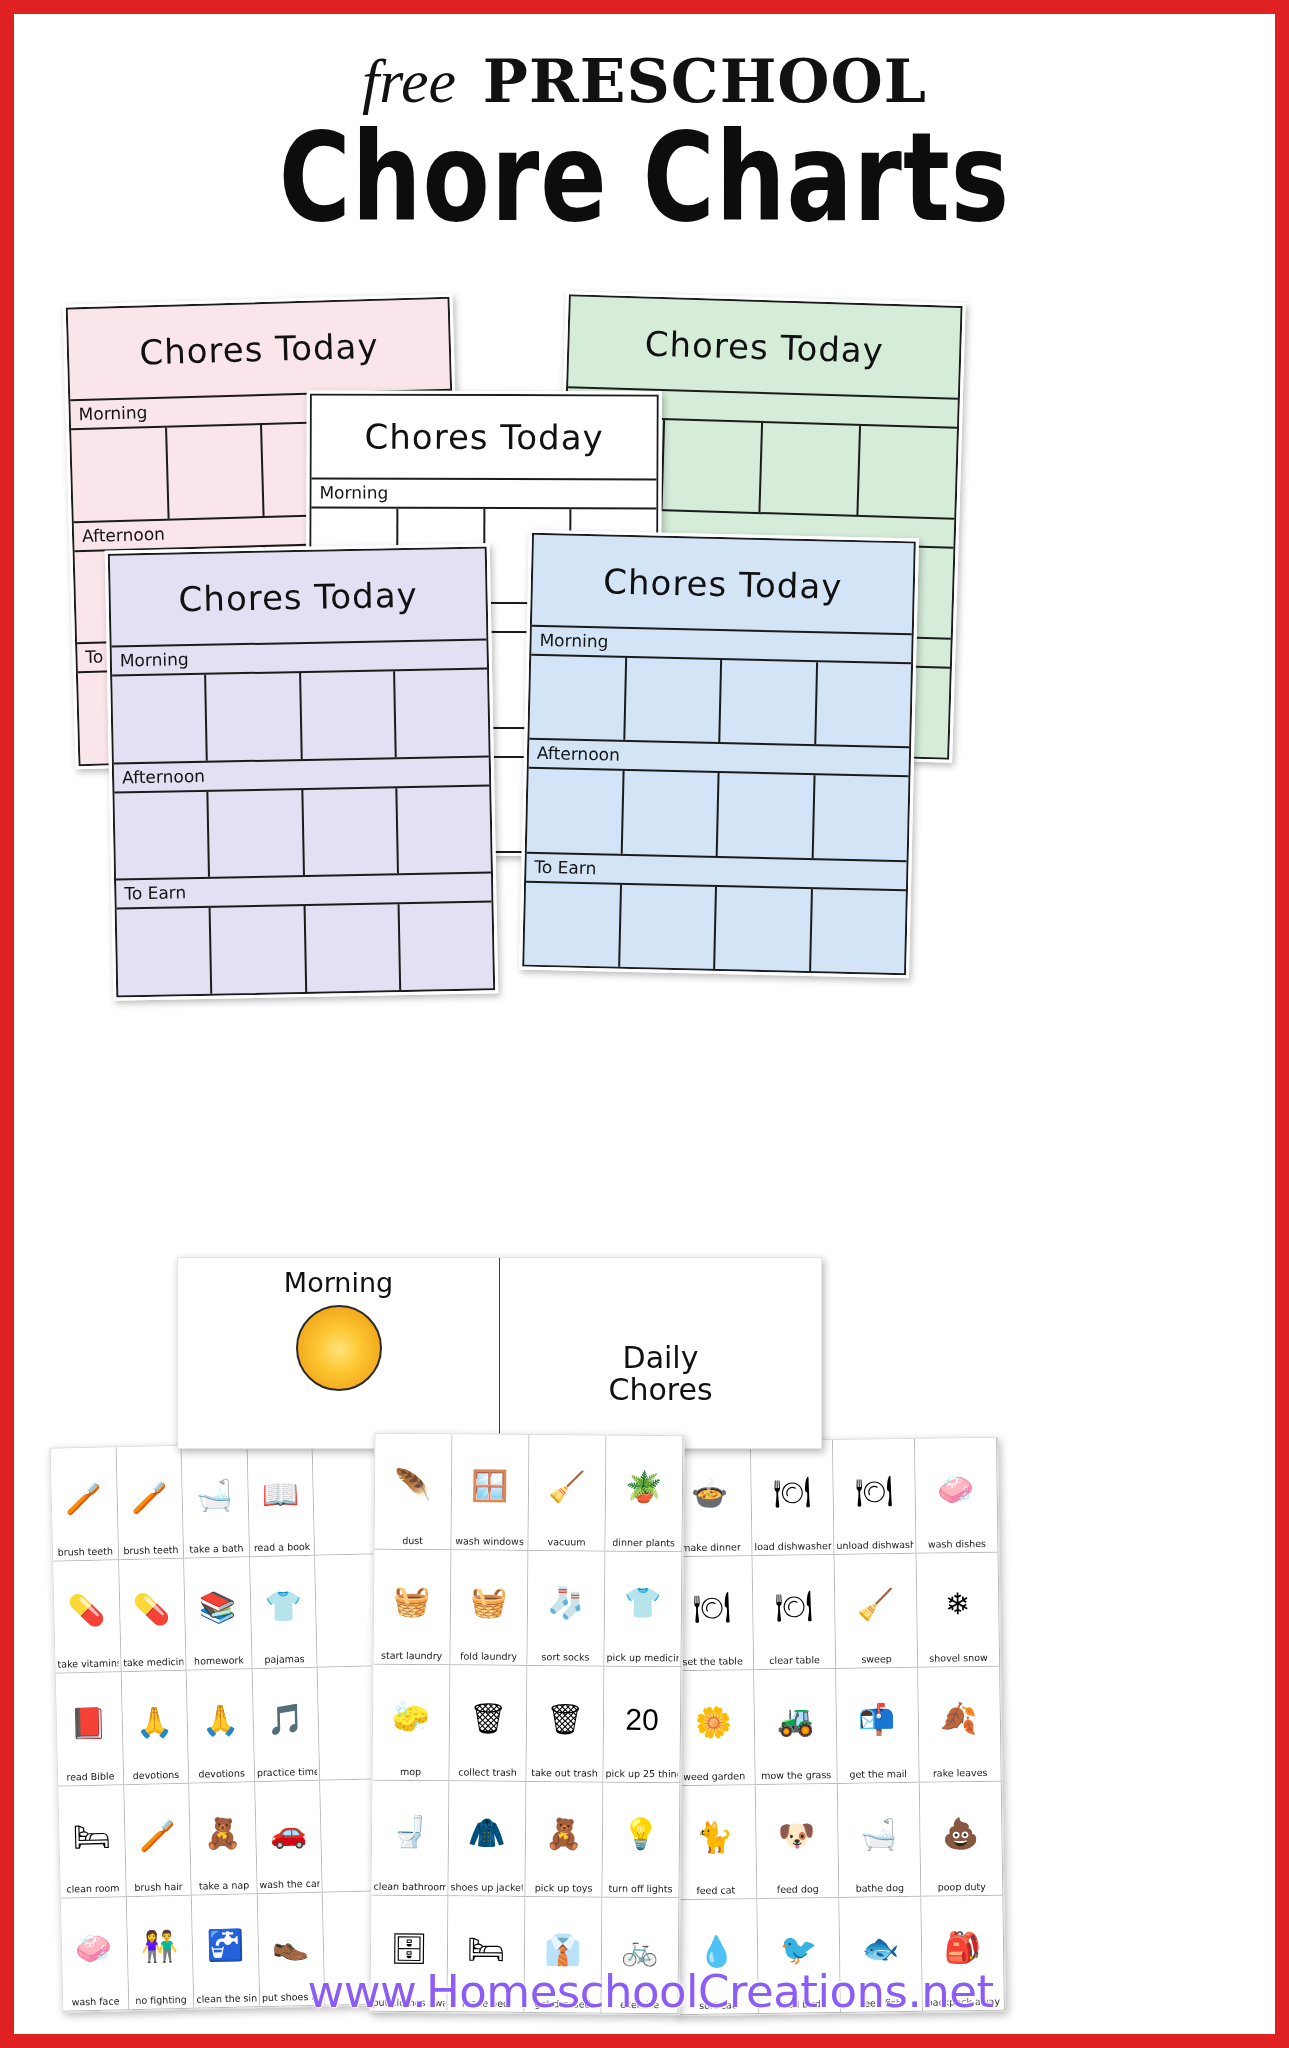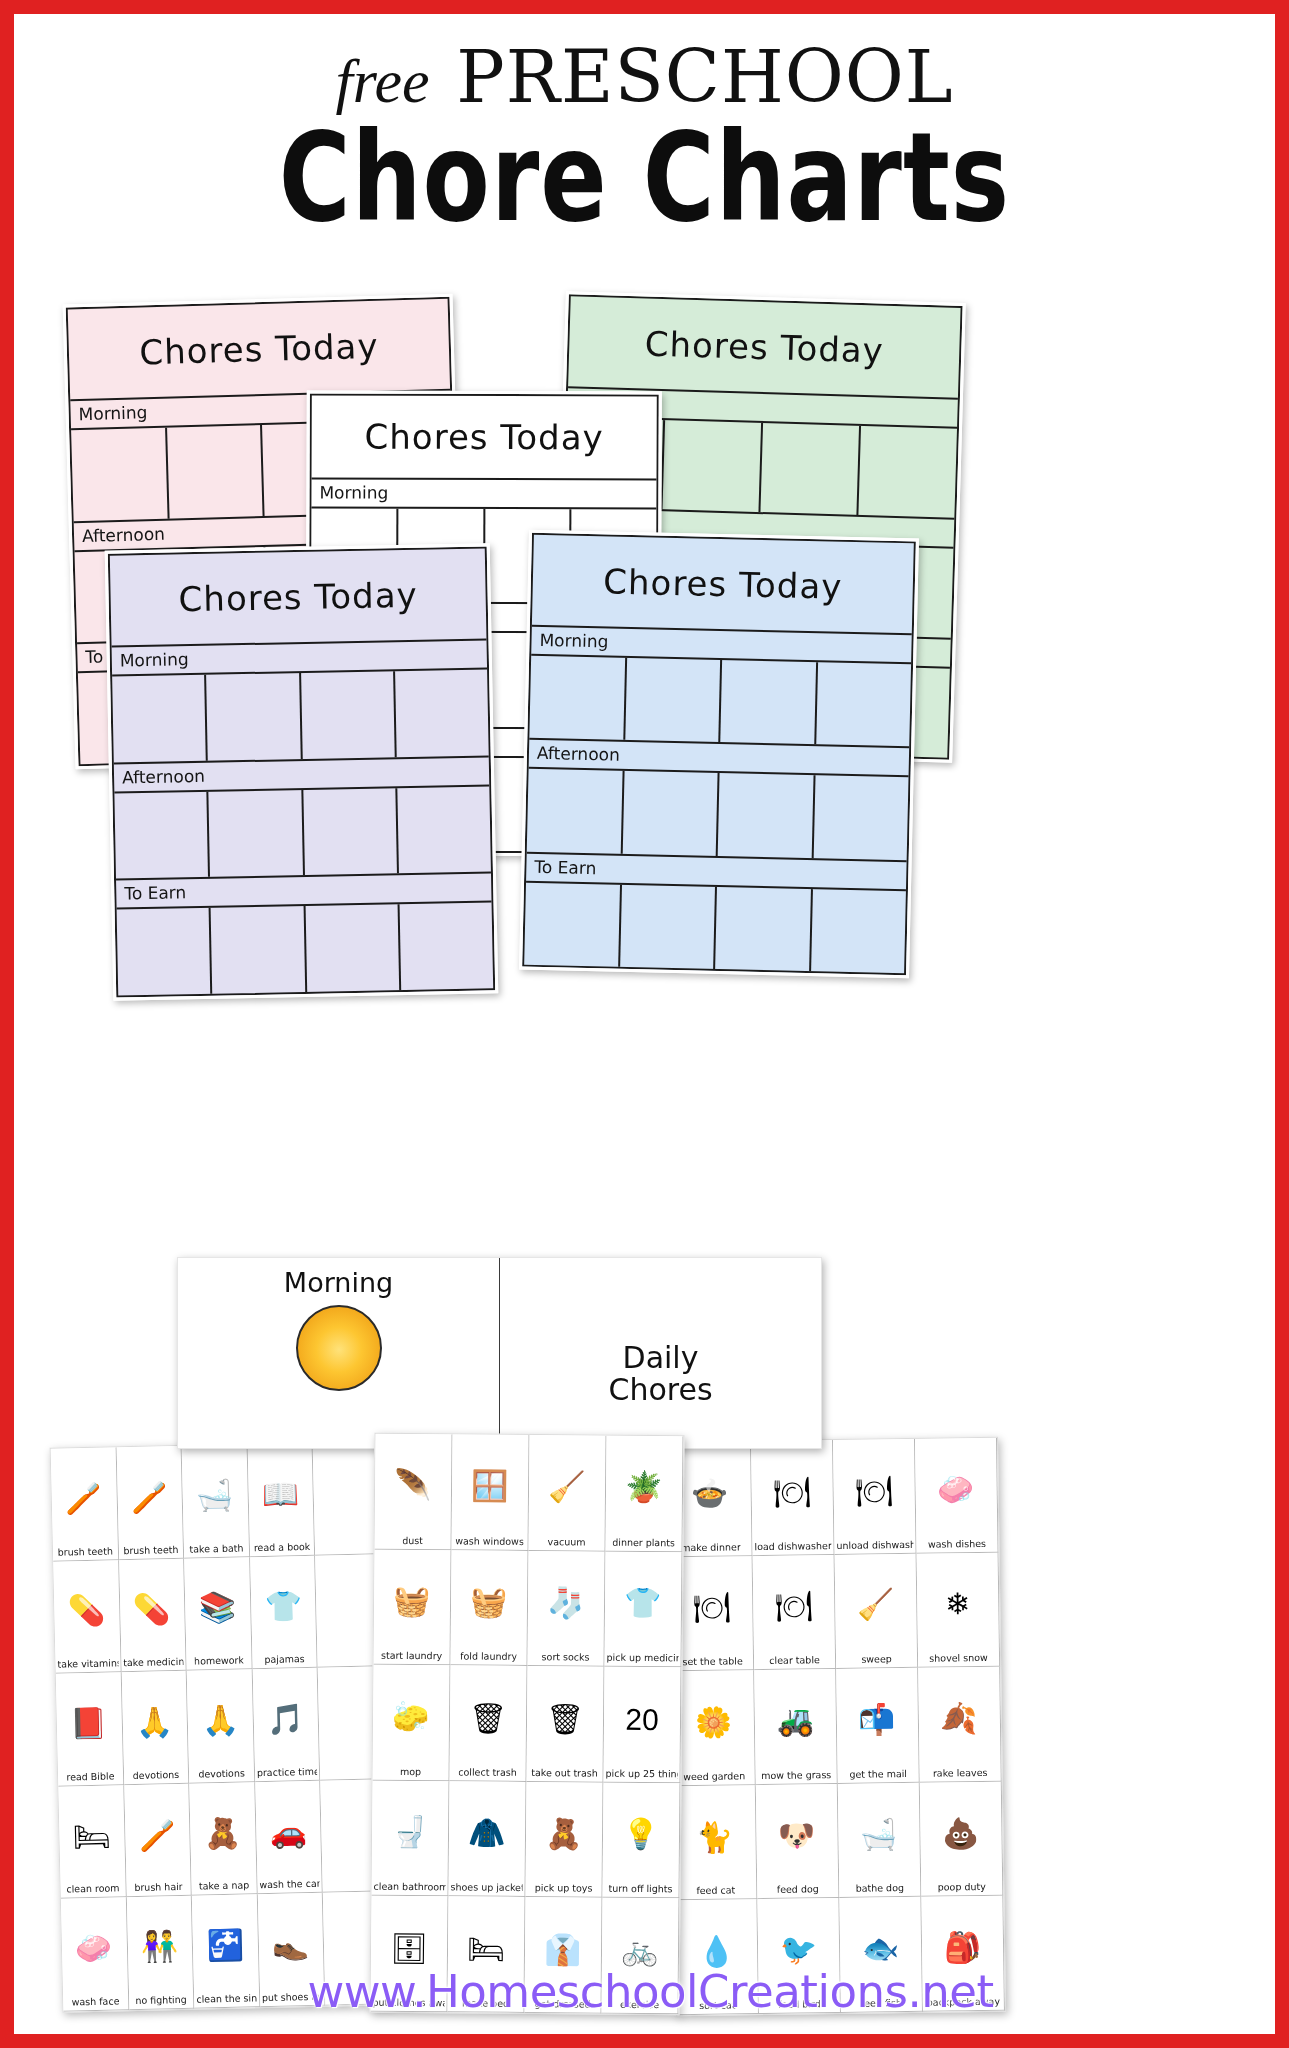--- a/index.html
+++ b/index.html
@@ -33,22 +33,22 @@
     white-space: nowrap;
   }
   .title-line1 .free {
     font-family: "Liberation Serif", serif;
     font-style: italic;
     font-size: 62px;
     letter-spacing: 0px;
   }
   .title-line1 .pre {
     font-family: "DejaVu Serif", serif;
-    font-weight: 400;
-    font-size: 72px;
+    font-weight: 700;
+    font-size: 60px;
     letter-spacing: 1px;
     margin-top: 16px;
   }
   .title-line2 {
     font-family: "DejaVu Sans", sans-serif;
     font-weight: 700;
     font-size: 98px;
     letter-spacing: 1px;
     color: #0d0d0d;
     line-height: 1.0;

